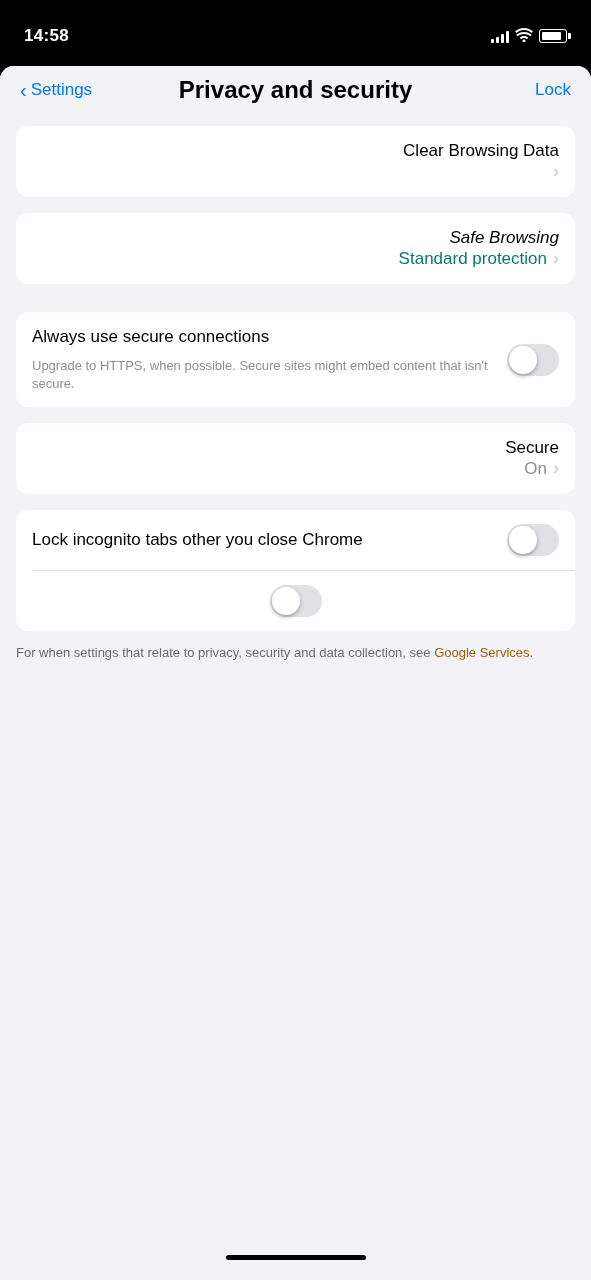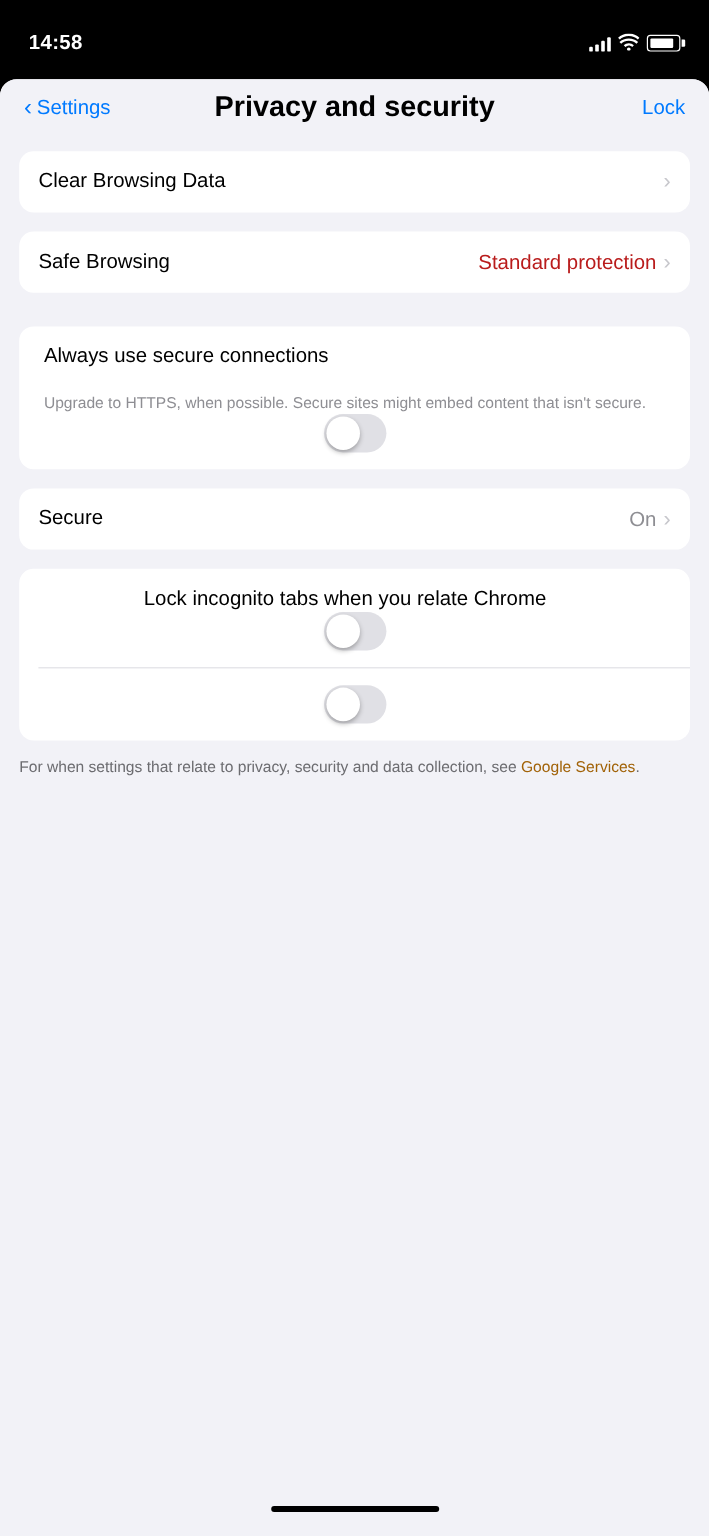--- a/index.html
+++ b/index.html
@@ -152,24 +152,25 @@
     }
 
     .card {
       background: #fff;
       border-radius: 12px;
       overflow: hidden;
     }
 
     .card-item {
       display: flex;
-      align-items: flex-start;
+      align-items: flex-end;
       justify-content: space-between;
       padding: 15px 16px;
       min-height: 50px;
+      flex-direction: column;
     }
 
     .item-label {
       font-size: 17px;
       color: #000;
       font-weight: 400;
     }
 
     .item-right {
       display: flex;
@@ -182,52 +183,52 @@
     .chevron-right {
       color: #c7c7cc;
       font-size: 18px;
       font-weight: 400;
     }
 
     
     .safe-browsing-label {
       font-size: 17px;
       color: #000;
+      font-style: italic;
     }
 
     .safe-browsing-value {
-      color: #b91c1c;
+      color: #0f766e;
       font-size: 17px;
     }
 
     
     .card-item-multiline {
       display: flex;
       align-items: center;
-      justify-content: space-between;
+      justify-content: center;
       padding: 14px 16px;
-      flex-direction: column;
     }
 
     .item-text-block {
       flex: 1;
       padding-right: 16px;
     }
 
     .item-title {
       font-size: 17px;
       color: #000;
       font-weight: 400;
       line-height: 1.3;
     }
 
     .item-subtitle {
       font-size: 13px;
       color: #8e8e93;
-      margin-top: 19px;
+      margin-top: 9px;
       line-height: 1.4;
     }
 
     
     .toggle {
       width: 52px;
       height: 32px;
       border-radius: 16px;
       background: #e0e0e5;
       position: relative;
@@ -359,21 +360,21 @@
         </div>
       </div>
     </div>
   </div>
 
   <div class="section" style="margin-top: 16px;">
     <div class="card">
 
       <div class="card-item-multiline">
         <div class="item-text-block">
-          <div class="item-title">Lock incognito tabs when you relate Chrome</div>
+          <div class="item-title">Lock incognito tabs other you close Chrome</div>
         </div>
         <div class="toggle">
           <div class="toggle-thumb"></div>
         </div>
       </div>
 
       <div style="border-top: 0.5px solid #e0e0e5; margin-left: 16px;"></div>
 
       <div class="card-item-multiline">
         <div class="toggle">

